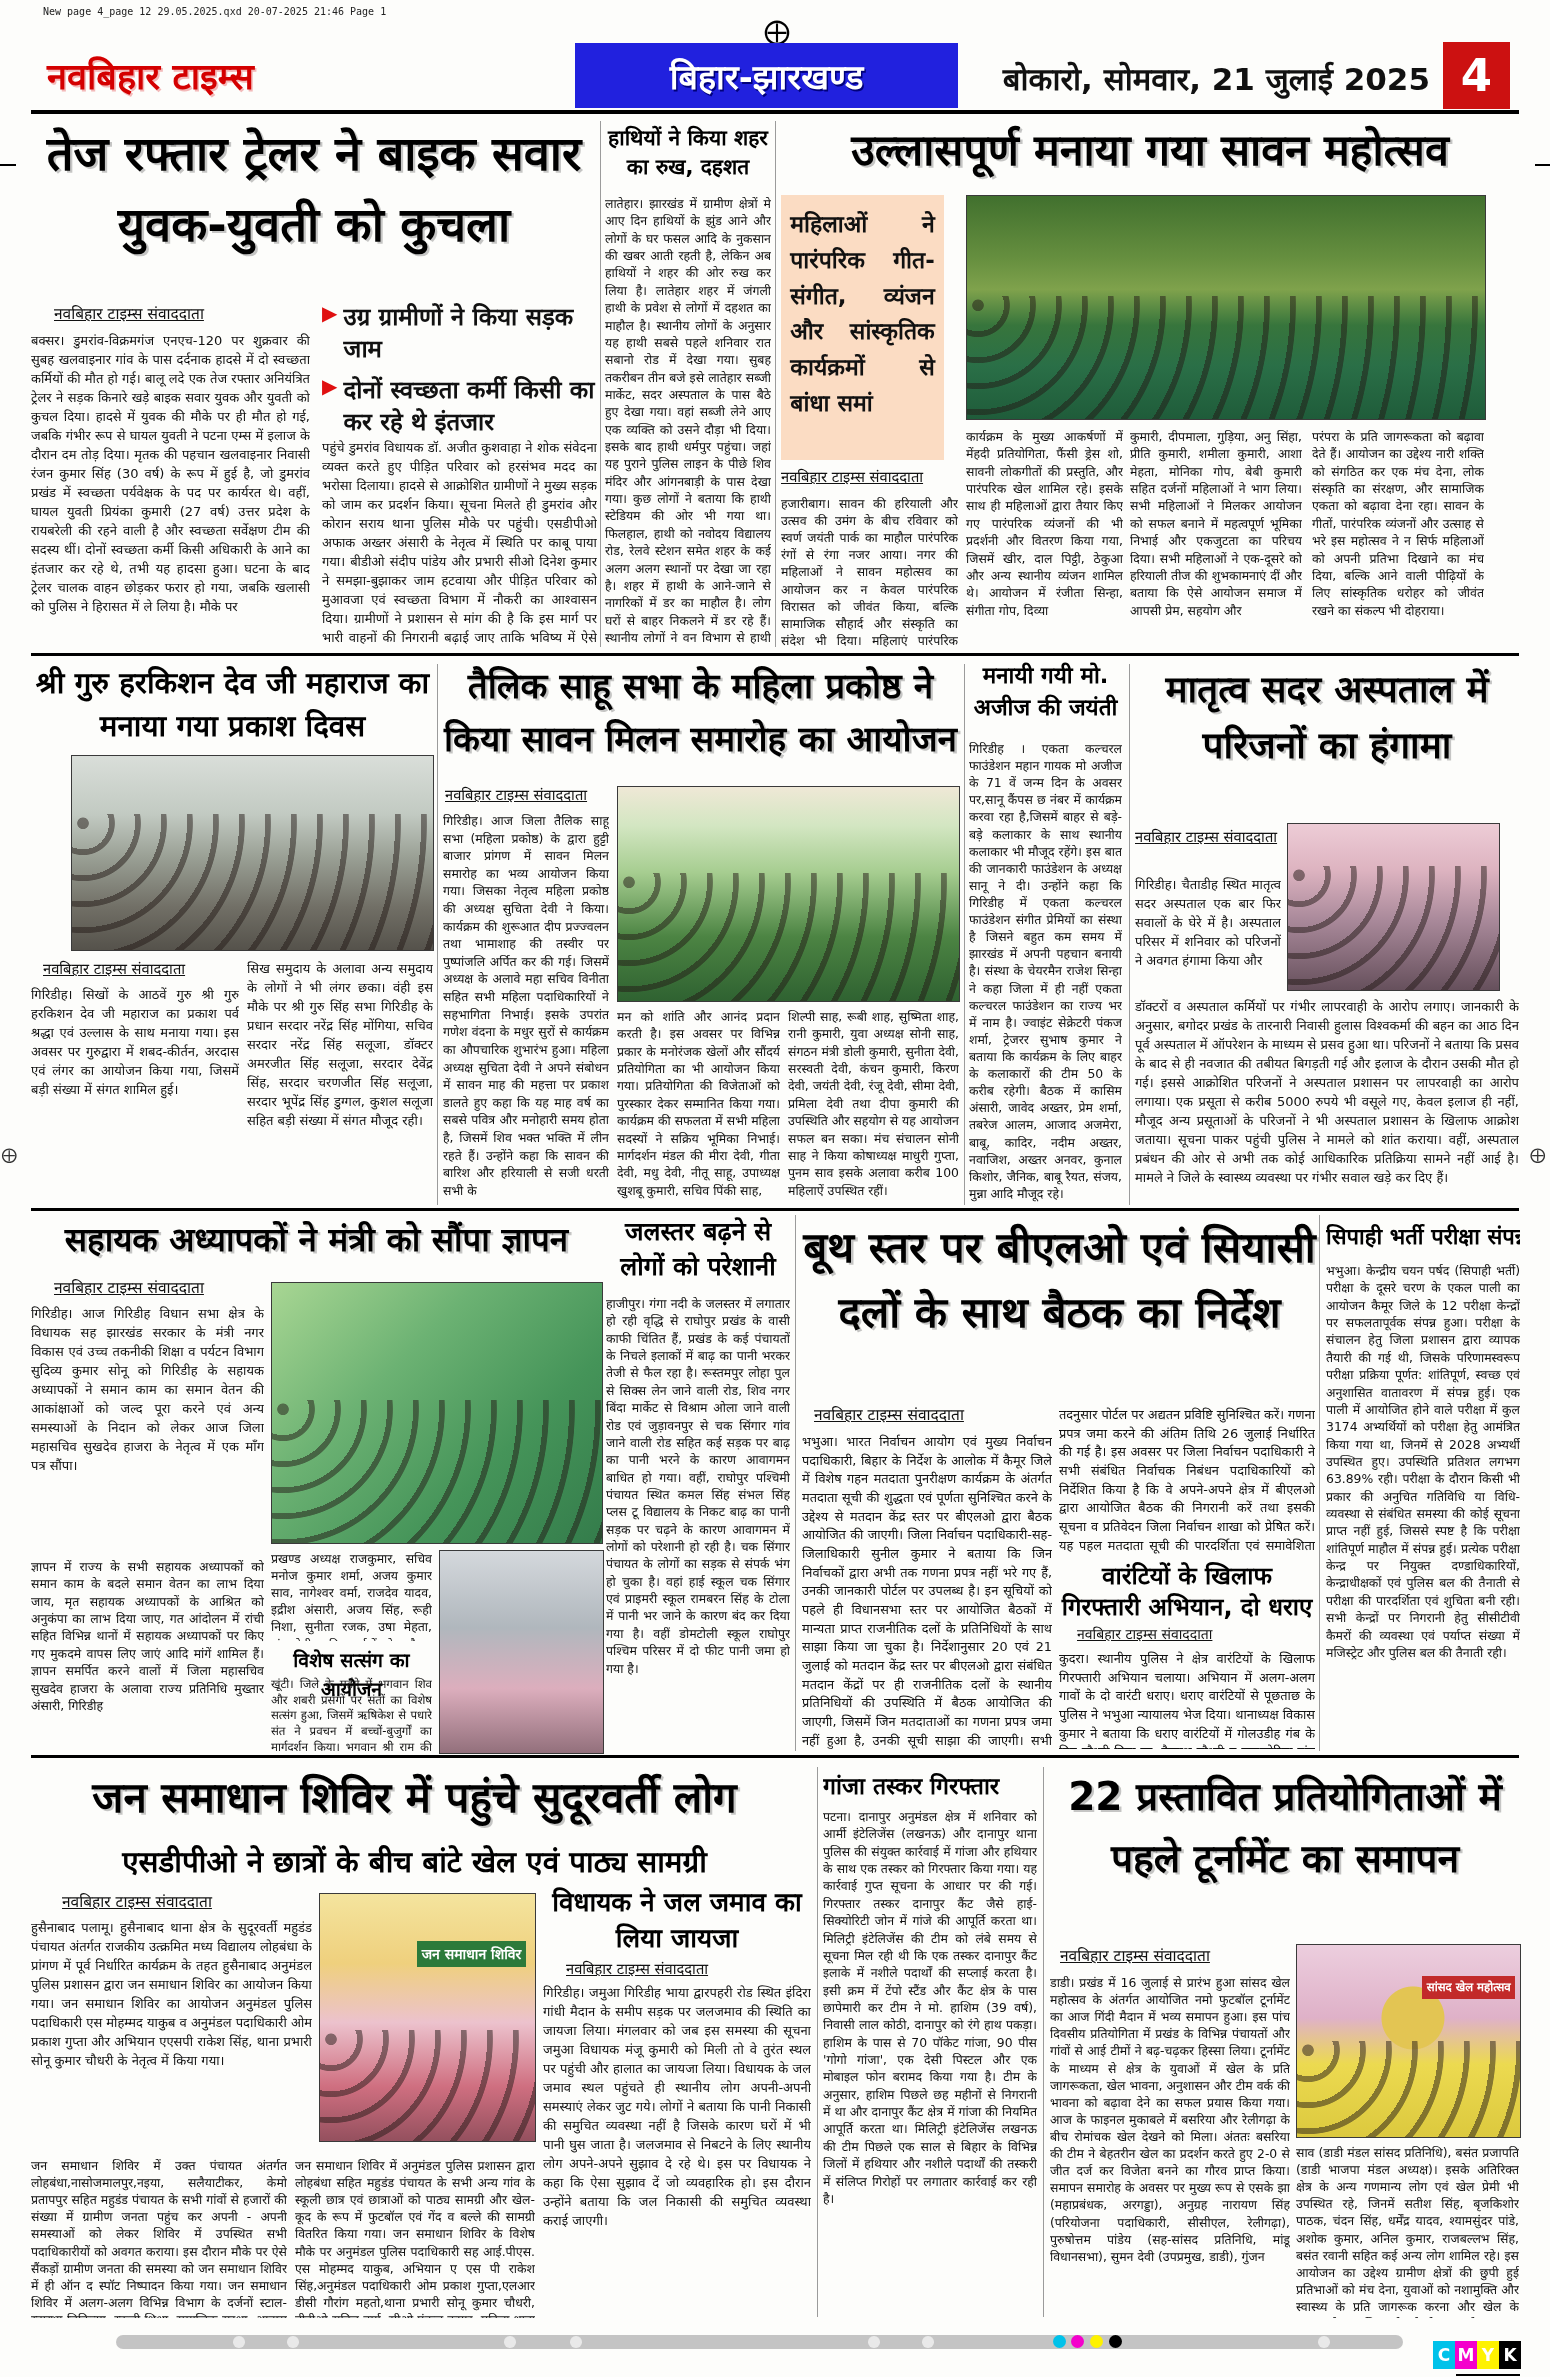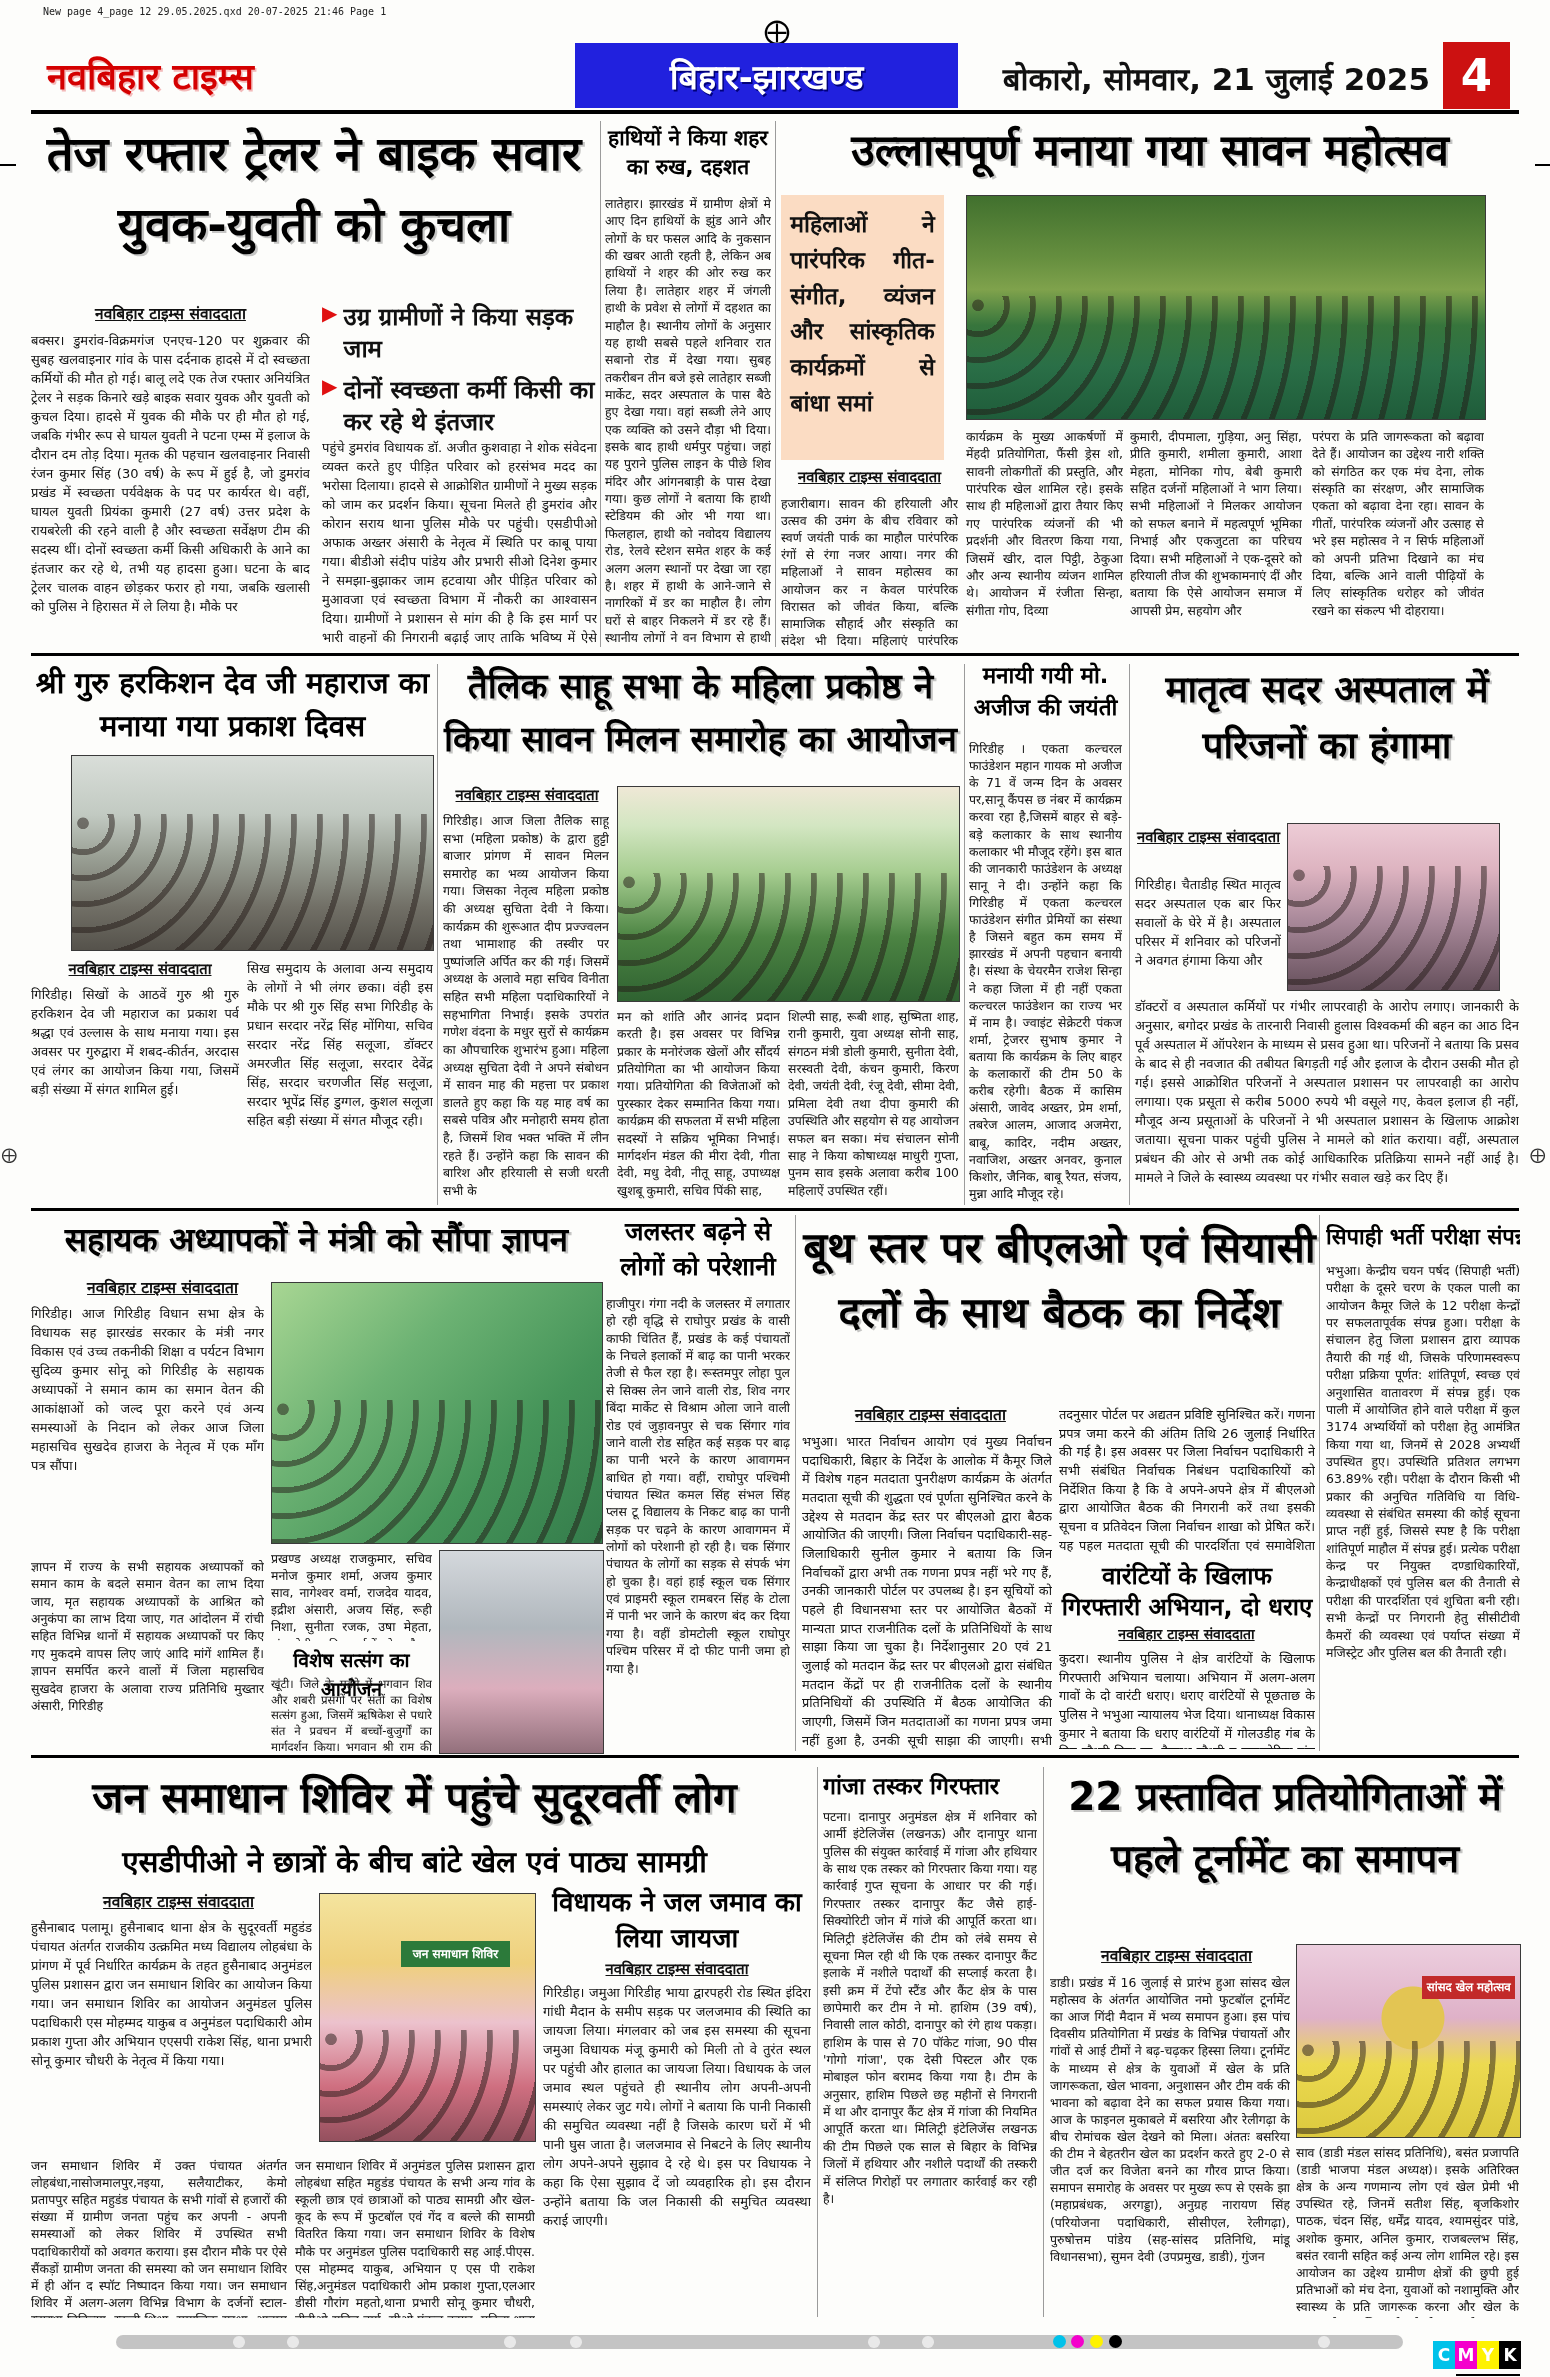--- a/index.html
+++ b/index.html
@@ -1,21 +1,21 @@
 <!DOCTYPE html>
 <html style="font-size:12.4px"><head>
 <meta charset="utf-8">
 <style>
   html,body{margin:0;padding:0;background:#9a9a9a}
   .page{position:relative;width:1550px;height:2377px;background:#fdfdfb;overflow:hidden;
         font-family:"DejaVu Sans","Liberation Sans",sans-serif;color:#111}
   .abs{position:absolute}
   .hl{position:absolute;font-weight:bold;color:#000;text-align:center;line-height:1.5}
   .hlsh{text-shadow:2.3px 2.3px 0 rgba(0,0,0,.22)}
-  .byline{position:absolute;font-weight:bold;text-decoration:underline;text-align:center;font-size:15.5px;line-height:1.25}
+  .byline{position:absolute;font-weight:normal;text-decoration:underline;text-align:left;font-size:15.5px;line-height:1.25}
   .body{position:absolute;font-size:13px;line-height:1.46;text-align:justify;overflow:hidden;word-break:break-word}
   .photo{position:absolute;border:0.8px solid #3a3a3a;overflow:hidden}
   .vr{position:absolute;width:0.8px;background:#9b9b9b}
   .hr{position:absolute;background:#000}
   .crowd{position:absolute;left:0;right:0;bottom:0;height:55%;
          background-image:repeating-radial-gradient(circle at 11px 9.3px, rgba(35,25,22,.5) 0 5.4px, rgba(0,0,0,0) 6.2px 26px)}
   .ph-sawan{background:linear-gradient(180deg,#41702e 0%,#668f3f 28%,#7fa24c 42%,#37753c 58%,#2a6f47 76%,#1f5c3a 100%)}
   .ph-sikh{background:linear-gradient(180deg,#d9ded9 0%,#c2cac2 30%,#9aa095 52%,#716f66 78%,#55524b 100%)}
   .ph-tailik{background:linear-gradient(180deg,#efe8d6 0%,#d3e6c2 18%,#a6cd90 40%,#4c8443 70%,#2f6231 100%)}
   .ph-hosp{background:linear-gradient(180deg,#edccd6 0%,#ddb3c0 28%,#a9899a 58%,#66505c 100%)}
@@ -160,21 +160,21 @@
   <div class="hl" style="left:1326px;top:1220px;width:194px;font-size:22px;white-space:nowrap;overflow:hidden">सिपाही भर्ती परीक्षा संपन्न</div>
   <div class="body" style="left:1326px;top:1262px;width:194px;height:488px;font-size:12.4px;line-height:1.4">भभुआ। केन्द्रीय चयन पर्षद (सिपाही भर्ती) परीक्षा के दूसरे चरण के एकल पाली का आयोजन कैमूर जिले के 12 परीक्षा केन्द्रों पर सफलतापूर्वक संपन्न हुआ। परीक्षा के संचालन हेतु जिला प्रशासन द्वारा व्यापक तैयारी की गई थी, जिसके परिणामस्वरूप परीक्षा प्रक्रिया पूर्णत: शांतिपूर्ण, स्वच्छ एवं अनुशासित वातावरण में संपन्न हुई। एक पाली में आयोजित होने वाले परीक्षा में कुल 3174 अभ्यर्थियों को परीक्षा हेतु आमंत्रित किया गया था, जिनमें से 2028 अभ्यर्थी उपस्थित हुए। उपस्थिति प्रतिशत लगभग 63.89% रही। परीक्षा के दौरान किसी भी प्रकार की अनुचित गतिविधि या विधि-व्यवस्था से संबंधित समस्या की कोई सूचना प्राप्त नहीं हुई, जिससे स्पष्ट है कि परीक्षा शांतिपूर्ण माहौल में संपन्न हुई। प्रत्येक परीक्षा केन्द्र पर नियुक्त दण्डाधिकारियों, केन्द्राधीक्षकों एवं पुलिस बल की तैनाती से परीक्षा की पारदर्शिता एवं शुचिता बनी रही। सभी केन्द्रों पर निगरानी हेतु सीसीटीवी कैमरों की व्यवस्था एवं पर्याप्त संख्या में मजिस्ट्रेट और पुलिस बल की तैनाती रही।</div>
 
   <div class="hr" style="left:31px;top:1755px;width:1488px;height:3.1px"></div>
 
   <div class="hl" style="left:85px;top:1840px;width:659px;font-size:29.5px;white-space:nowrap;overflow:hidden">एसडीपीओ ने छात्रों के बीच बांटे खेल एवं पाठ्य सामग्री</div>
   <div class="hl hlsh" style="left:31px;top:1766px;width:767px;font-size:42px;white-space:nowrap;overflow:hidden">जन समाधान शिविर में पहुंचे सुदूरवर्ती लोग</div>
   <div class="byline" style="left:62px;top:1893px;width:233px">नवबिहार टाइम्स संवाददाता</div>
   <div class="body" style="left:31px;top:1919px;width:281px;height:229px;font-size:13px">हुसैनाबाद पलामू। हुसैनाबाद थाना क्षेत्र के सुदूरवर्ती महुडंड पंचायत अंतर्गत राजकीय उत्क्रमित मध्य विद्यालय लोहबंधा के प्रांगण में पूर्व निर्धारित कार्यक्रम के तहत हुसैनाबाद अनुमंडल पुलिस प्रशासन द्वारा जन समाधान शिविर का आयोजन किया गया। जन समाधान शिविर का आयोजन अनुमंडल पुलिस पदाधिकारी एस मोहम्मद याकुब व अनुमंडल पदाधिकारी ओम प्रकाश गुप्ता और अभियान एएसपी राकेश सिंह, थाना प्रभारी सोनू कुमार चौधरी के नेतृत्व में किया गया।</div>
   <div class="photo ph-camp" style="left:319px;top:1893px;width:215px;height:247px">
-    <div class="banner" style="left:81px;top:47px;width:109px;height:26px;background:#2c7a3a;font-size:12px;line-height:26px">जन समाधान शिविर</div>
+    <div class="banner" style="left:97px;top:47px;width:109px;height:26px;background:#2c7a3a;font-size:14px;line-height:26px">जन समाधान शिविर</div>
     <div class="crowd" style="height:45%"></div>
   </div>
   <div class="body" style="left:31px;top:2157px;width:256px;height:161px;font-size:12.4px;line-height:1.38">जन समाधान शिविर में उक्त पंचायत अंतर्गत लोहबंधा,नासोजमालपुर,नइया, सलैयाटीकर, केमो प्रतापपुर सहित महुडंड पंचायत के सभी गांवों से हजारों की संख्या में ग्रामीण जनता पहुंच कर अपनी - अपनी समस्याओं को लेकर शिविर में उपस्थित सभी पदाधिकारीयों को अवगत कराया। इस दौरान मौके पर ऐसे सैंकड़ों ग्रामीण जनता की समस्या को जन समाधान शिविर में ही ऑन द स्पॉट निष्पादन किया गया। जन समाधान शिविर में अलग-अलग विभिन्न विभाग के दर्जनों स्टाल- स्वास्थ्य चिकित्सा, स्कूली शिक्षा, समाजिक सुरक्षा, आवास योजना, मनरेगा योजना,बाल विकास परियोजना, जमीनों का दाखिल खारिज आदि सम्बंधित स्टाल लगाए गए थे।</div>
   <div class="body" style="left:295px;top:2157px;width:240px;height:161px;font-size:12.4px;line-height:1.38">जन समाधान शिविर में अनुमंडल पुलिस प्रशासन द्वारा लोहबंधा सहित महुडंड पंचायत के सभी अन्य गांव के स्कूली छात्र एवं छात्राओं को पाठ्य सामग्री और खेल-कूद के रूप में फुटबॉल एवं गेंद व बल्ले की सामग्री वितरित किया गया। जन समाधान शिविर के विशेष मौके पर अनुमंडल पुलिस पदाधिकारी सह आई.पीएस. एस मोहम्मद याकुब, अभियान ए एस पी राकेश सिंह,अनुमंडल पदाधिकारी ओम प्रकाश गुप्ता,एलआर डीसी गौरांग महतो,थाना प्रभारी सोनू कुमार चौधरी, बीडीओ सुनिल वर्मा, सीओ पंकज कुमार, महिला थाना प्रभारी पार्वती कुमारी, मुखिया मिना देवी, पंचायत समिति सदस्य रमेश राम, समाज सेवी शिवशंकर यादव आदि सहित हजारों की संख्या में ग्रामीण जनता उपस्थित थे।</div>
 
   <div class="hl" style="left:543px;top:1884px;width:268px;font-size:26px;line-height:1.4">विधायक ने जल जमाव का लिया जायजा</div>
   <div class="byline" style="left:566px;top:1960px;width:222px;font-size:14.7px">नवबिहार टाइम्स संवाददाता</div>
   <div class="body" style="left:543px;top:1984px;width:268px;height:333px;font-size:13px">गिरिडीह। जमुआ गिरिडीह भाया द्वारपहरी रोड स्थित इंदिरा गांधी मैदान के समीप सड़क पर जलजमाव की स्थिति का जायजा लिया। मंगलवार को जब इस समस्या की सूचना जमुआ विधायक मंजू कुमारी को मिली तो वे तुरंत स्थल पर पहुंची और हालात का जायजा लिया। विधायक के जल जमाव स्थल पहुंचते ही स्थानीय लोग अपनी-अपनी समस्याएं लेकर जुट गये। लोगों ने बताया कि पानी निकासी की समुचित व्यवस्था नहीं है जिसके कारण घरों में भी पानी घुस जाता है। जलजमाव से निबटने के लिए स्थानीय लोग अपने-अपने सुझाव दे रहे थे। इस पर विधायक ने कहा कि ऐसा सुझाव दें जो व्यवहारिक हो। इस दौरान उन्होंने बताया कि जल निकासी की समुचित व्यवस्था कराई जाएगी।</div>
 
   <div class="vr" style="left:817px;top:1767px;height:550px"></div>

